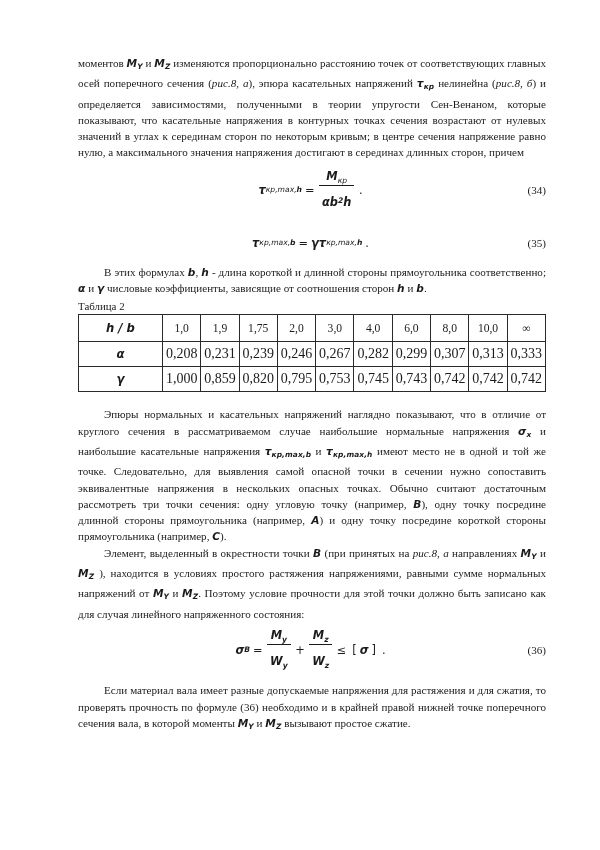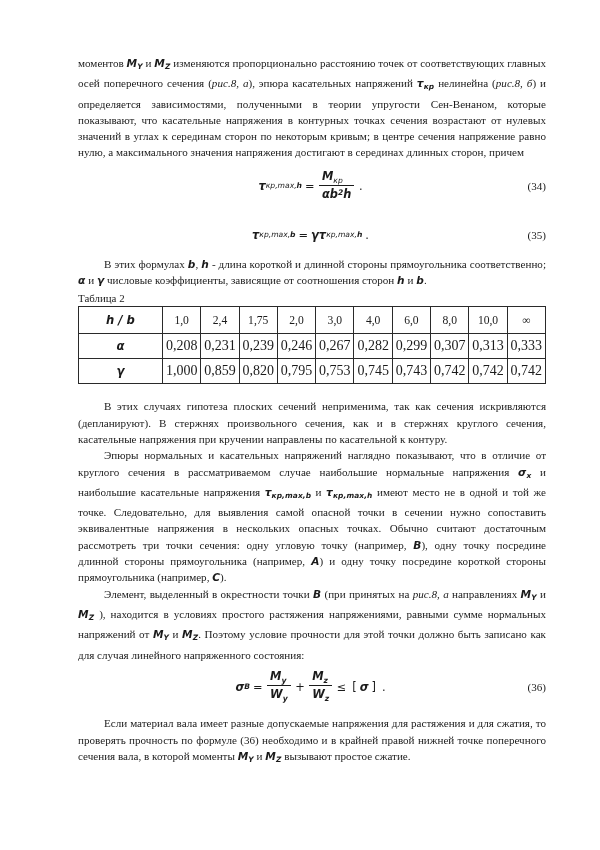--- a/index.html
+++ b/index.html
@@ -84,27 +84,28 @@
     display: inline-block;
   }
   .op {
     font-weight: normal;
     font-style: normal;
     padding: 0 3px;
   }
   .frac {
     display: inline-flex;
     flex-direction: column;
+    align-items: center;
     vertical-align: middle;
     margin: 0 1.5px;
     position: relative;
     top: -0.5px;
   }
   .frac .num { padding: 0 3px 0.5px 3px; }
-  .frac .den { padding: 1px 3px 0 3px; border-top: 1.1px solid #1b1b1b; }
+  .frac .den { padding: 9px 3px 0 3px; border-top: 1.1px solid #1b1b1b; }
   .sup2 { font-size: 7.6px; vertical-align: 3.5px; font-weight: bold; font-style: italic; }
   .eqno {
     position: absolute;
     right: 0;
     font-family: "Liberation Serif", serif;
     font-style: normal;
     font-weight: normal;
     font-size: 11.1px;
     color: #1b1b1b;
   }
@@ -237,21 +238,21 @@
           <col>
           <col>
           <col>
           <col>
           <col>
       </colgroup>
       <thead>
         <tr>
           <td class="rowhead">h / b</td>
           <td>1,0</td>
-          <td>2,4</td>
+          <td>1,9</td>
           <td>1,75</td>
           <td>2,0</td>
           <td>3,0</td>
           <td>4,0</td>
           <td>6,0</td>
           <td>8,0</td>
           <td>10,0</td>
           <td class="inf">∞</td>
         </tr>
       </thead>
@@ -280,21 +281,20 @@
           <td>0,743</td>
           <td>0,742</td>
           <td>0,742</td>
           <td>0,742</td>
         </tr>
       </tbody>
     </table>
 
     <div class="sp14"></div>
 
-    <p class="para indent"><span>В этих случаях гипотеза плоских сечений неприменима, так как сечения искривляются (депланируют). В стержнях произвольного сечения, как и в стержнях круглого сечения, касательные напряжения при кручении направлены по касательной к контуру.</span></p>
 
     <p class="para indent"><span>Эпюры нормальных и касательных напряжений наглядно показывают, что в отличие от круглого сечения в рассматриваемом случае наибольшие нормальные напряжения</span>
       <span class="sym"><span>σ</span><span class="sub">x</span></span>
       <span>и наибольшие касательные напряжения</span>
       <span class="sym"><span>τ</span><span class="sub">кр,max,b</span></span>
       <span>и</span>
       <span class="sym"><span>τ</span><span class="sub">кр,max,h</span></span>
       <span>имеют место не в одной и той же точке. Следовательно, для выявления самой опасной точки в сечении нужно сопоставить эквивалентные напряжения в нескольких опасных точках. Обычно считают достаточным рассмотреть три точки сечения: одну угловую точку (например,</span>
       <span class="sym">B</span><span>), одну точку посредине длинной стороны прямоугольника (например,</span>
       <span class="sym">A</span><span>) и одну точку посредине короткой стороны прямоугольника (например,</span>

